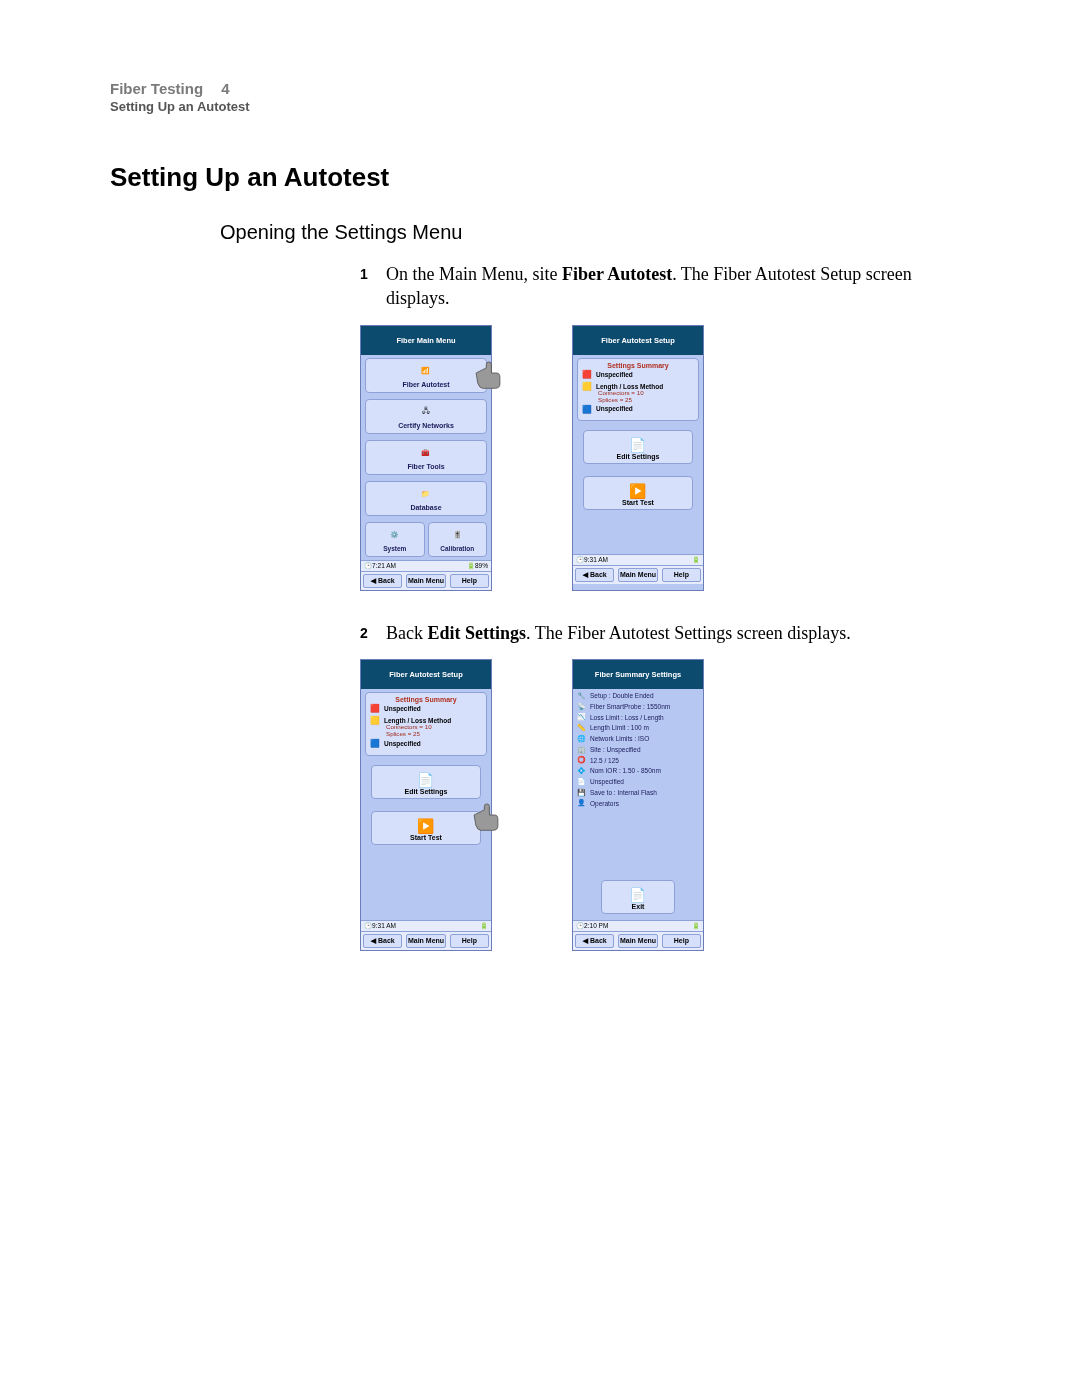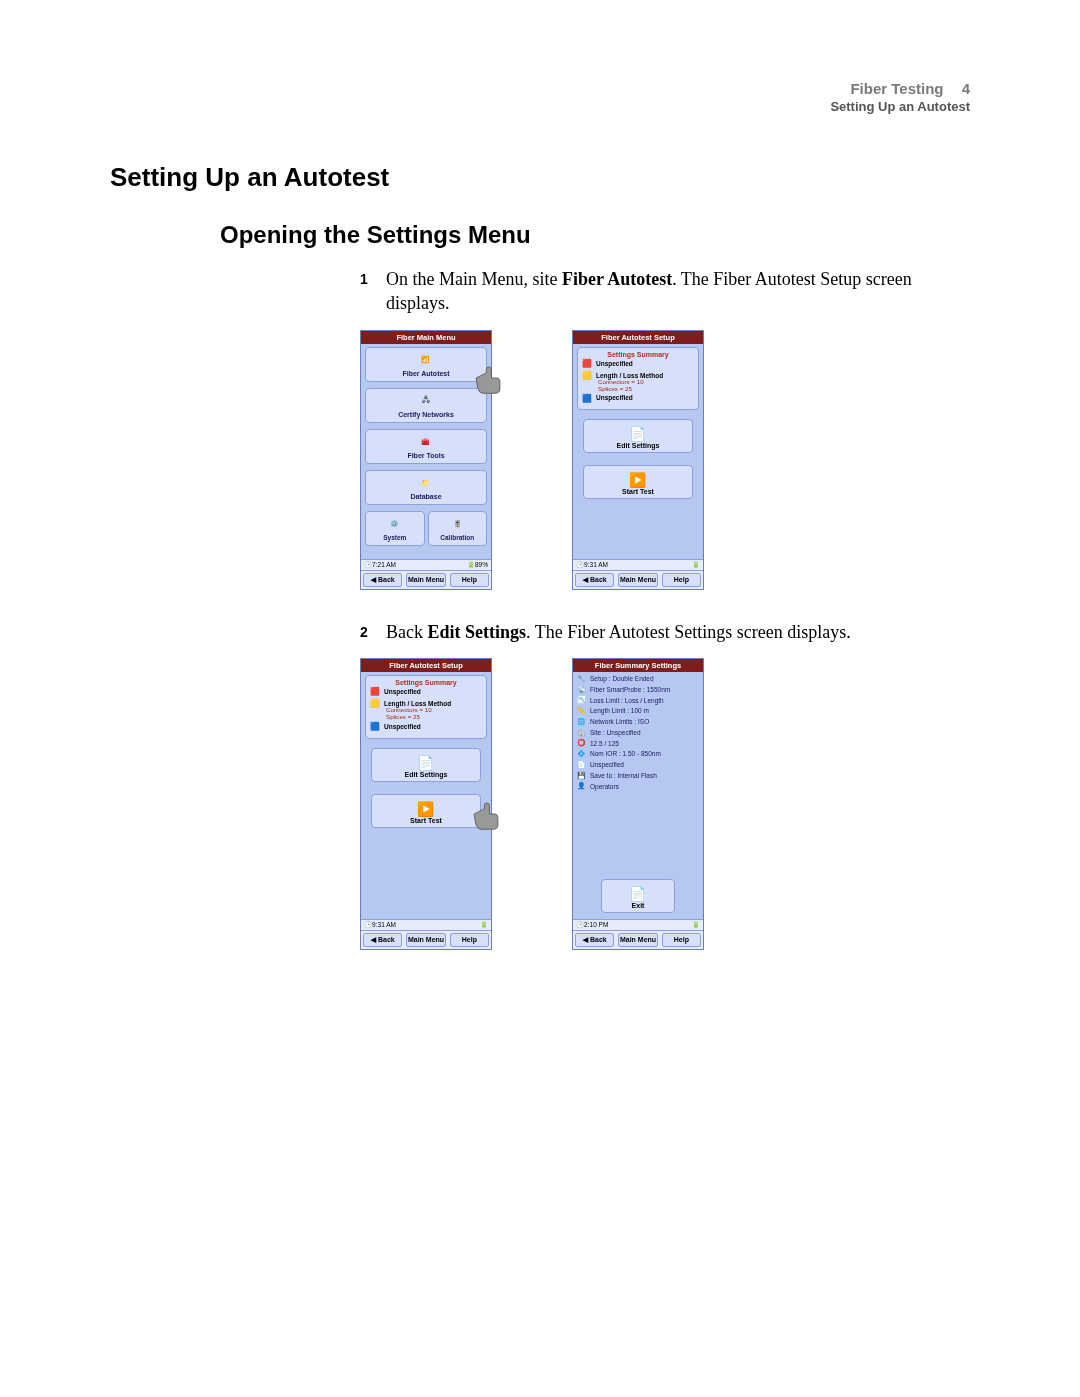--- a/index.html
+++ b/index.html
@@ -13,21 +13,21 @@
     position: relative;
     box-sizing: border-box;
   }
   .page {
     padding: 80px 110px 60px 110px;
     height: 100%;
     box-sizing: border-box;
     position: relative;
   }
   .header-block {
-    text-align: right;
+    text-align: left;
     font-family: Arial, Helvetica, sans-serif;
     font-size: 15px;
     margin-bottom: 48px;
   }
   .header-line1 { font-weight: bold; color:#7a7a7a; }
   .header-line1 .num { margin-left: 14px; }
   .header-line2 { font-weight: bold; font-size: 13px; color:#555; margin-top:2px;}
   h1.section {
     font-family: Arial, Helvetica, sans-serif;
     font-weight: bold;
@@ -35,22 +35,22 @@
     margin: 0 0 28px 0;
   }
   .intro {
     margin-left: 250px;
     font-size: 18px;
     line-height: 1.35;
     margin-bottom: 28px;
   }
   h2.sub {
     font-family: Arial, Helvetica, sans-serif;
-    font-weight: bold;
-    font-size: 24px;
+    font-weight: normal;
+    font-size: 20px;
     margin: 0 0 18px 110px;
   }
   .step {
     margin-left: 250px;
     font-size: 18px;
     line-height: 1.35;
     display: flex;
     gap: 12px;
     margin-bottom: 14px;
   }
@@ -74,25 +74,25 @@
   .device {
     width: 130px;
     background: #b6c8f2;
     border: 1px solid #6a7db8;
     font-family: Arial, Helvetica, sans-serif;
     font-size: 7px;
     color: #000;
     position: relative;
   }
   .titlebar {
-    background: #7f1d1d;
+    background: #0c4a6e;
     color: #fff;
     font-weight: bold;
     text-align: center;
-    padding: 2px 0;
+    padding: 10px 0;
     font-size: 7.5px;
   }
   .panel {
     background: #d6e0fa;
     border: 1px solid #8ea0d8;
     border-radius: 4px;
     margin: 3px 4px;
     text-align: center;
     padding: 4px 2px;
   }

